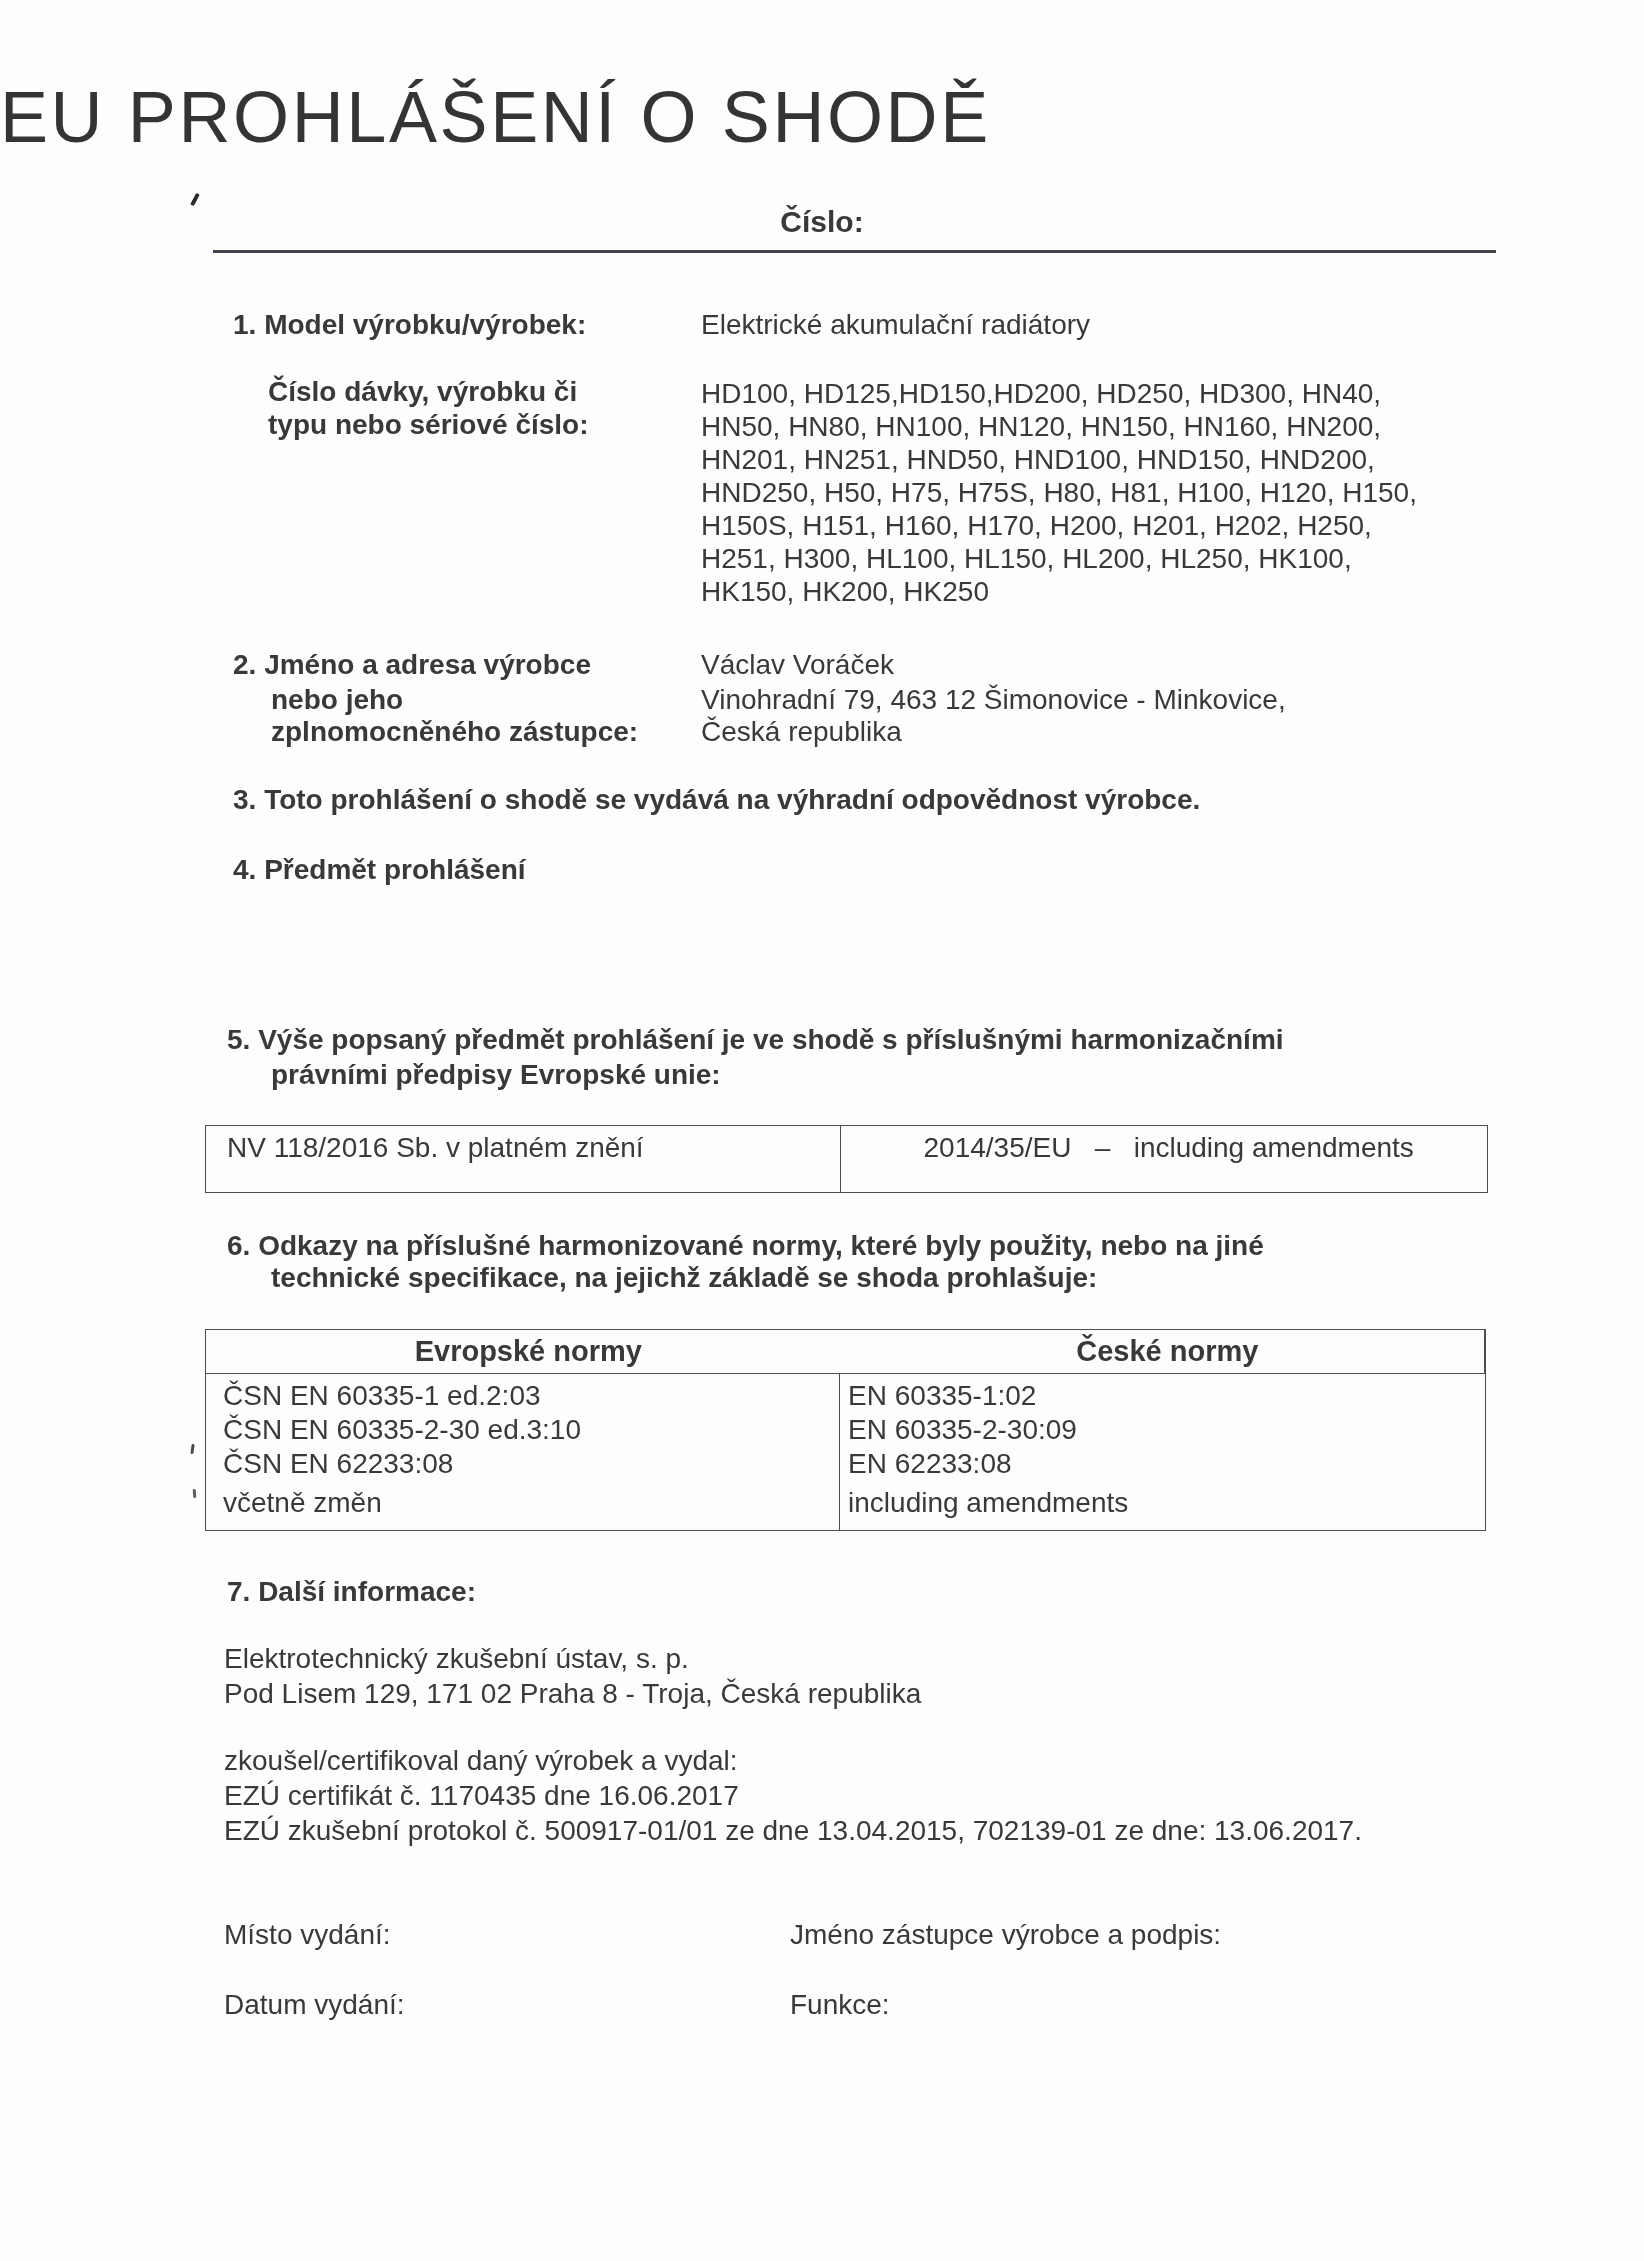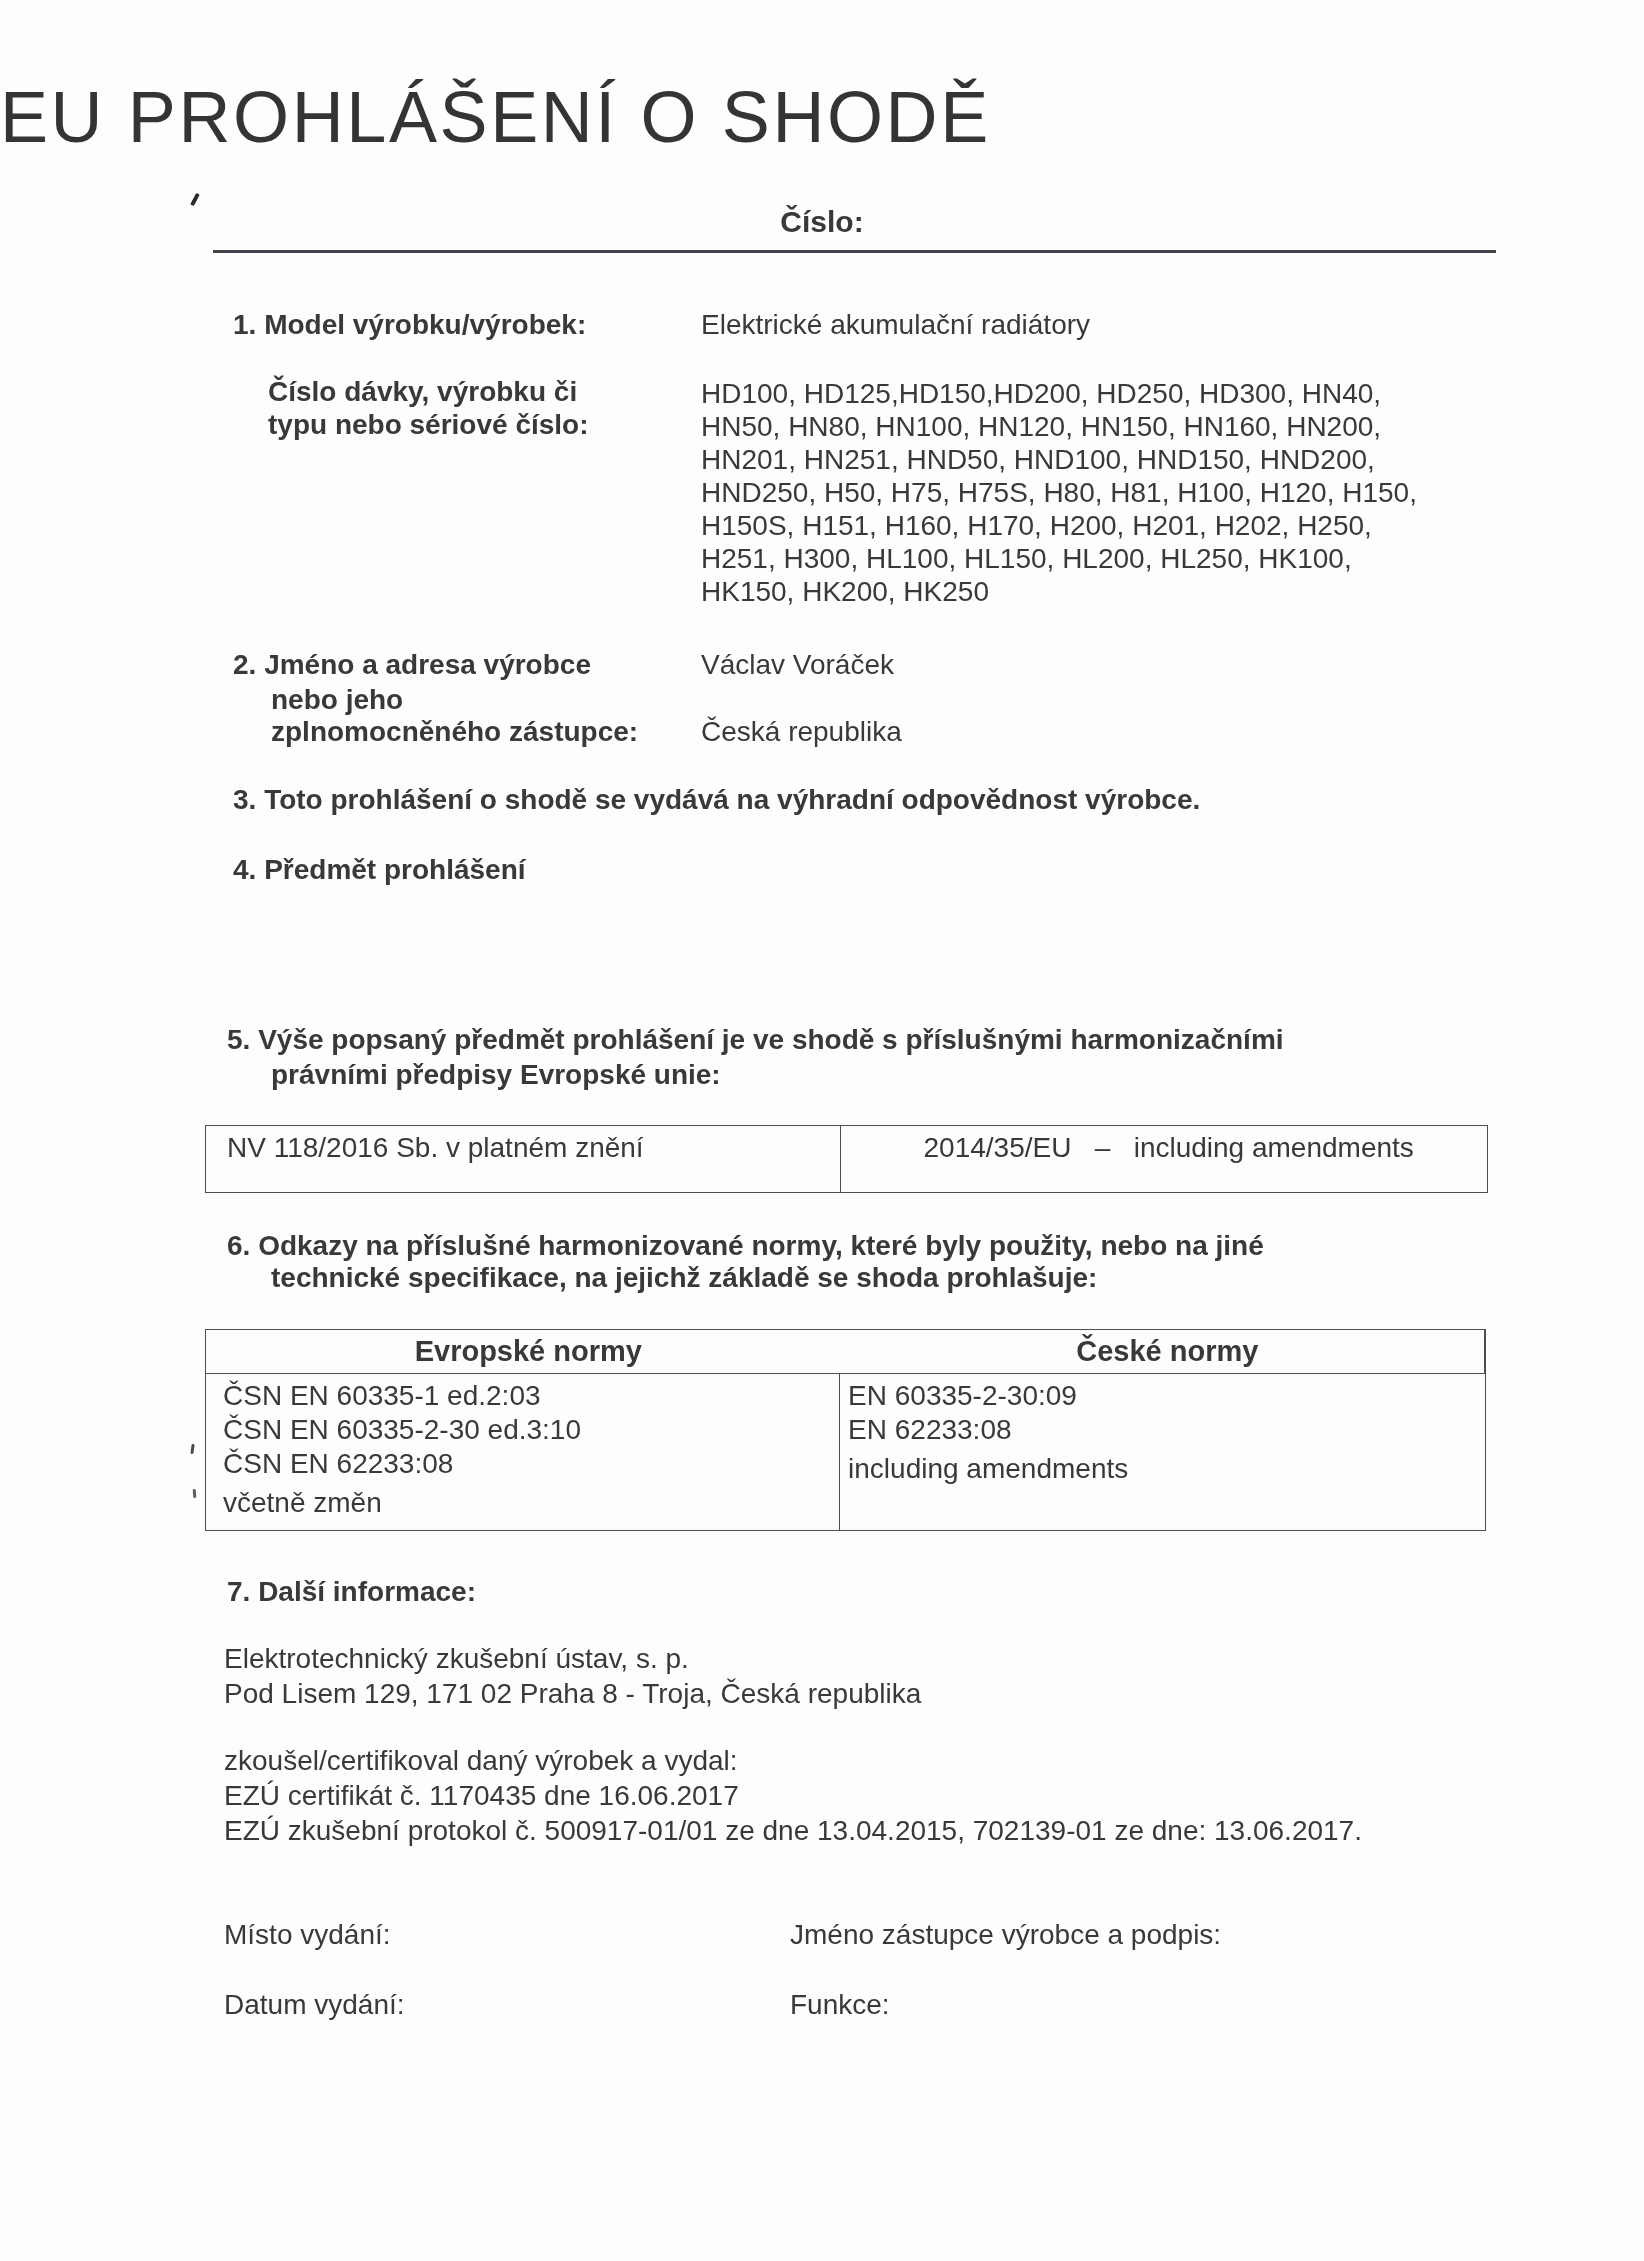--- a/index.html
+++ b/index.html
@@ -145,20 +145,21 @@
       <div>HND250, H50, H75, H75S, H80, H81, H100, H120, H150,</div>
       <div>H150S, H151, H160, H170, H200, H201, H202, H250,</div>
       <div>H251, H300, HL100, HL150, HL200, HL250, HK100,</div>
       <div>HK150, HK200, HK250</div>
     </div>
 
   <div class="abs body-txt b s2-label-1">2. Jméno a adresa výrobce</div>
   <div class="abs body-txt b s2-label-2">nebo jeho</div>
   <div class="abs body-txt b s2-label-3">zplnomocněného zástupce:</div>
   <div class="abs body-txt s2-value-1">Václav Voráček</div>
+  <div class="abs body-txt s2-value-2">Vinohradní 79, 463 12 Šimonovice - Minkovice,</div>
   <div class="abs body-txt s2-value-3">Česká republika</div>
 
   <div class="abs body-txt b s3">3. Toto prohlášení o shodě se vydává na výhradní odpovědnost výrobce.</div>
   <div class="abs body-txt b s4">4. Předmět prohlášení</div>
 
   <div class="abs body-txt b s5-line1">5. Výše popsaný předmět prohlášení je ve shodě s příslušnými harmonizačními</div>
   <div class="abs body-txt b s5-line2">právními předpisy Evropské unie:</div>
 
   <div class="abs table1">
     <div class="cell-l">NV 118/2016 Sb. v platném znění</div>
@@ -174,20 +175,21 @@
       <div class="hcell l">České normy</div>
     </div>
     <div class="brow">
       <div class="bcell l">
           <div>ČSN EN 60335-1 ed.2:03</div>
           <div>ČSN EN 60335-2-30 ed.3:10</div>
           <div>ČSN EN 62233:08</div>
           <div>včetně změn</div>
         </div>
       <div class="bcell r">
+          <div>EN 60335-1:02</div>
           <div>EN 60335-2-30:09</div>
           <div>EN 62233:08</div>
           <div>including amendments</div>
         </div>
     </div>
   </div>
 
   <div class="abs body-txt b s7-heading">7. Další informace:</div>
   <div class="abs body-txt s7-institute">
       <div>Elektrotechnický zkušební ústav, s. p.</div>

